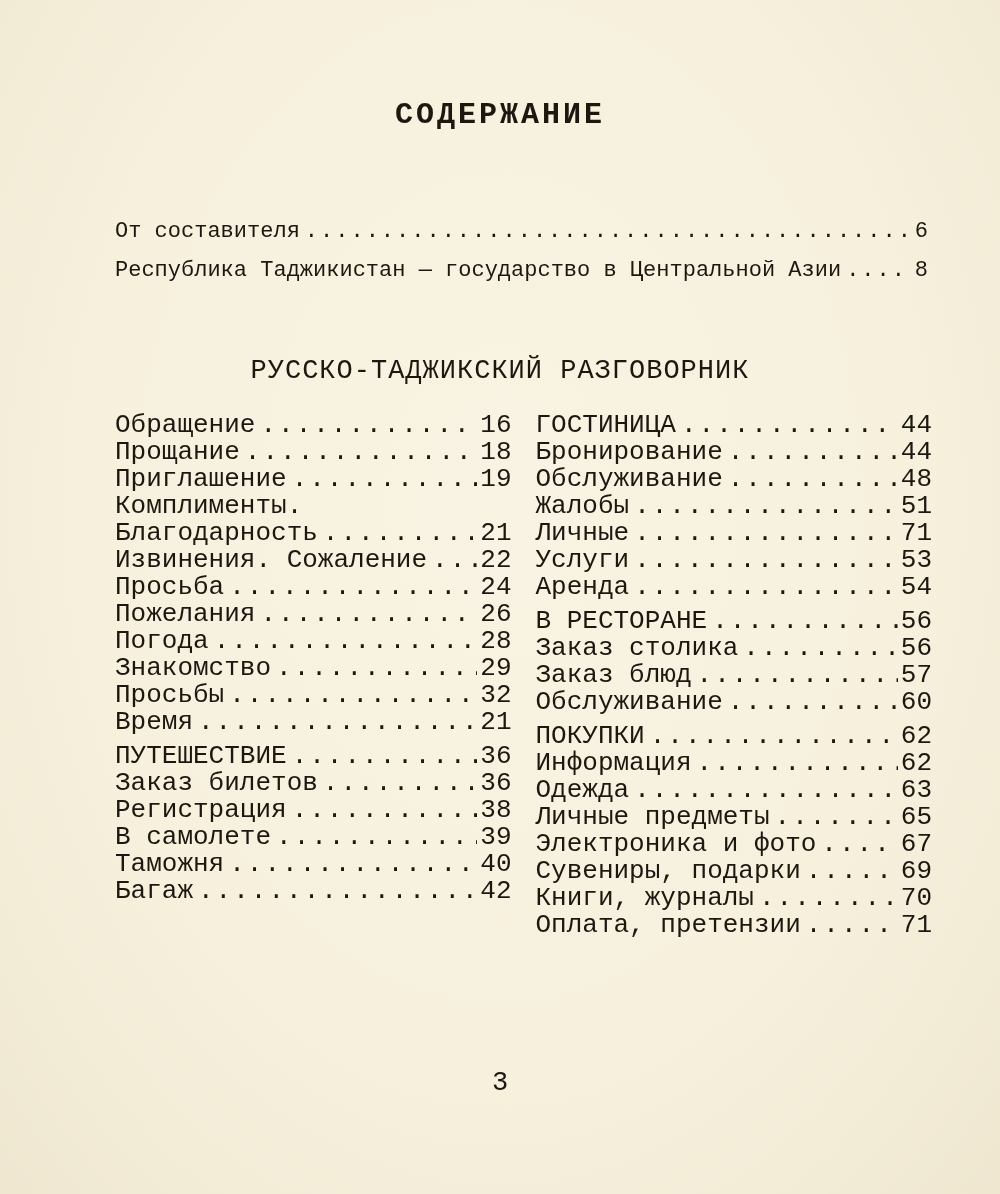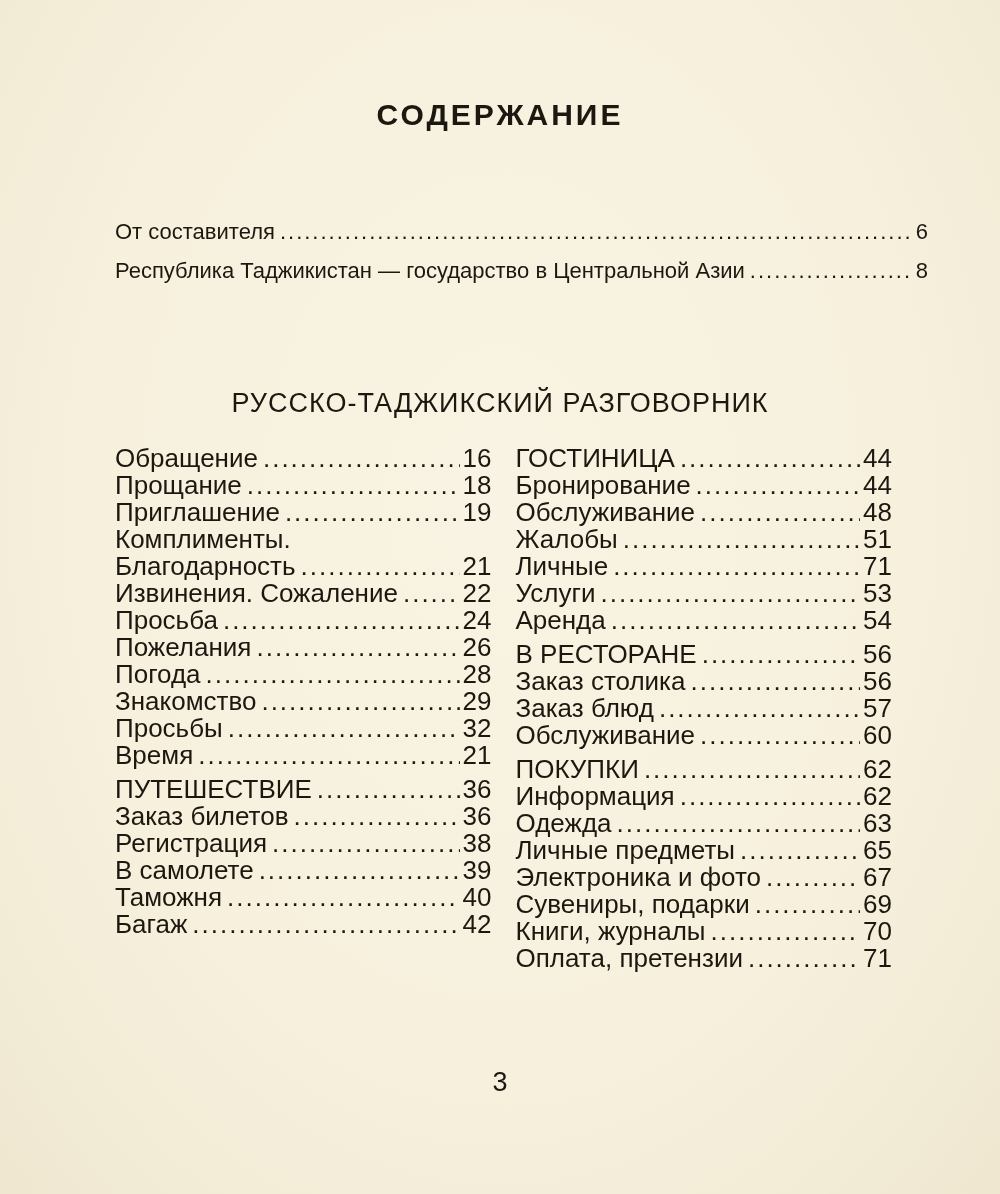--- a/index.html
+++ b/index.html
@@ -5,47 +5,47 @@
   html, body {
     margin: 0;
     padding: 0;
   }
   .scan-page {
     position: relative;
     width: 1000px;
     height: 1194px;
     overflow: hidden;
     background: radial-gradient(ellipse at 50% 42%, #f9f3e3 0%, #f6f0dd 60%, #efe7d0 100%);
-    font-family: Liberation Sans, sans-serif;
+    font-family: Liberation Mono, monospace;
     color: #1c1810;
   }
   .contents-title {
     padding-top: 98px;
     text-align: center;
     font-size: 30px;
     font-weight: bold;
     letter-spacing: 3px;
   }
   .intro-toc {
     margin: 80px 72px 0 115px;
     font-size: 22px;
   }
   .intro-toc .toc-entry {
     line-height: 39px;
   }
   .section-header {
-    margin-top: 98px;
+    margin-top: 66px;
     text-align: center;
     font-size: 27px;
     letter-spacing: 1px;
   }
   .columns {
     display: flex;
     gap: 24px;
-    margin: 26px 108px 0 115px;
+    margin: 26px 68px 0 115px;
     font-size: 26px;
   }
   .toc-column {
     flex: 1;
     min-width: 0;
   }
   .toc-entry {
     display: flex;
     align-items: baseline;
     line-height: 27px;

